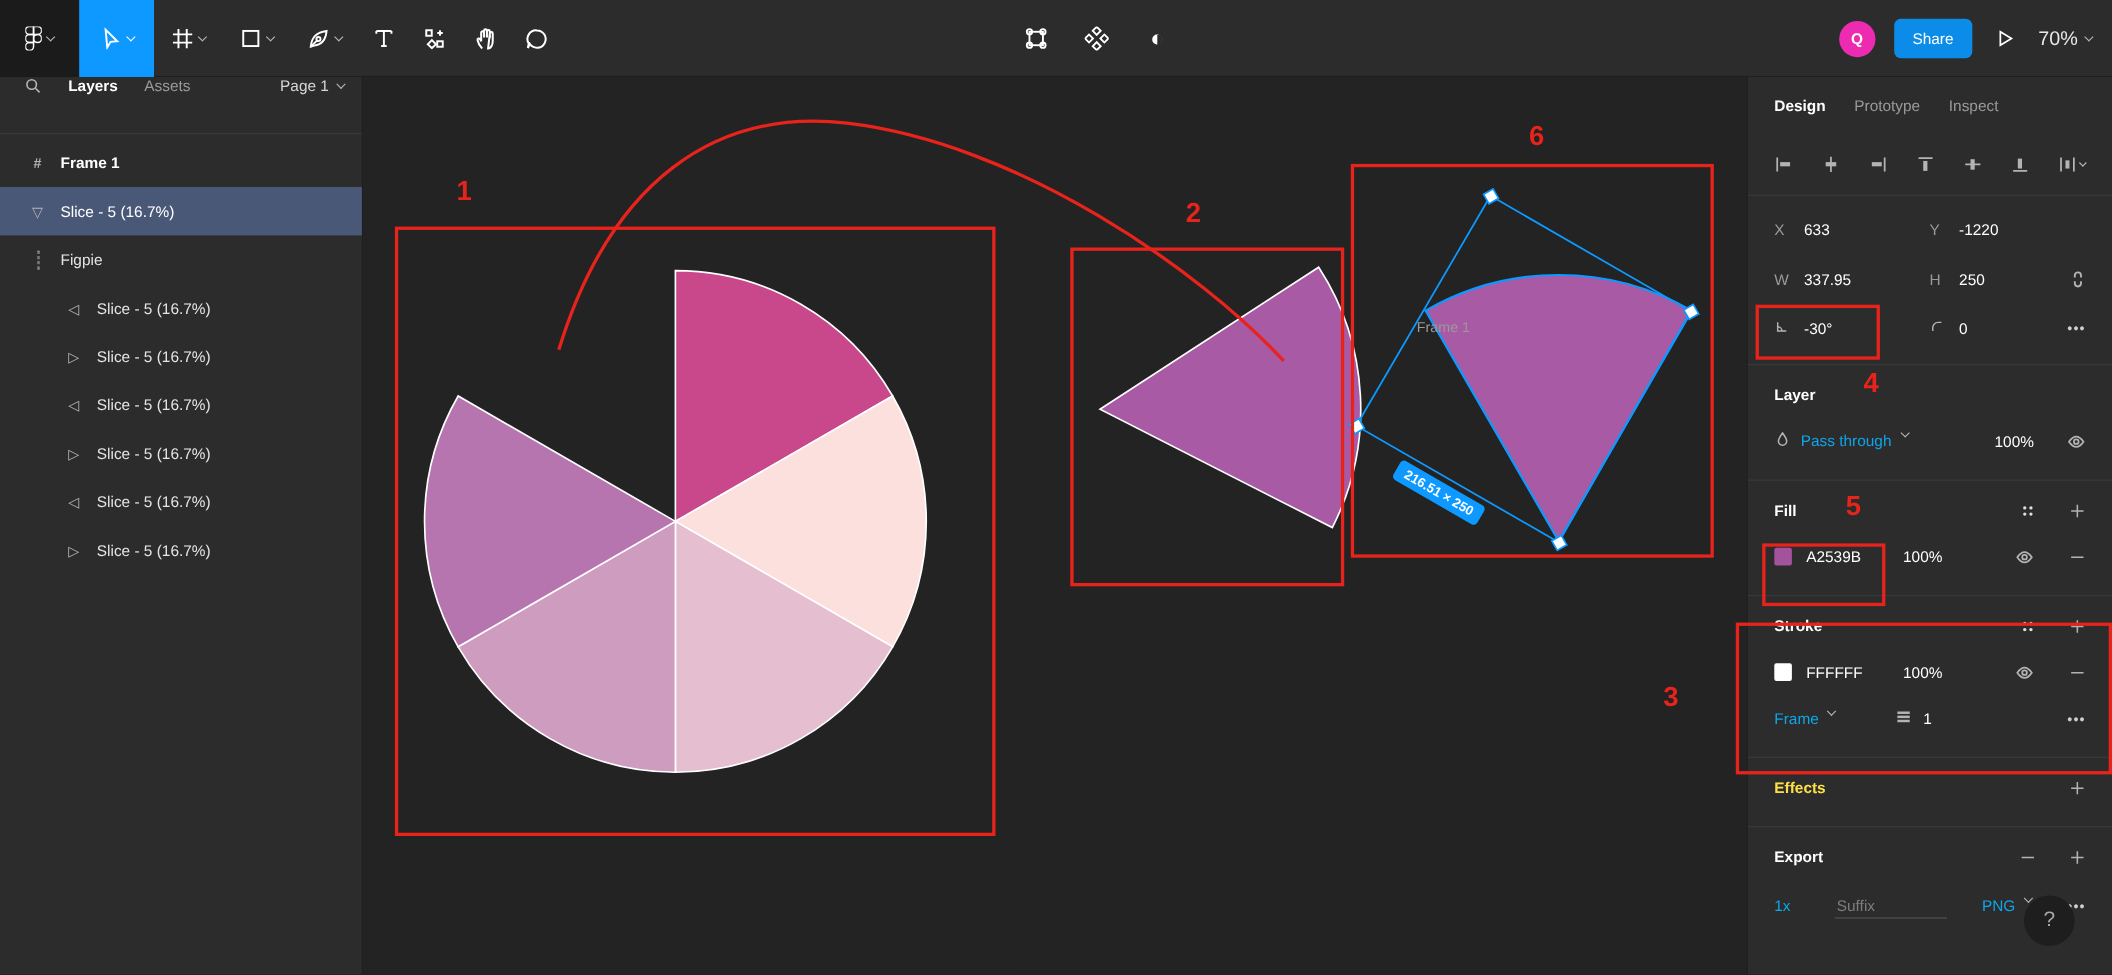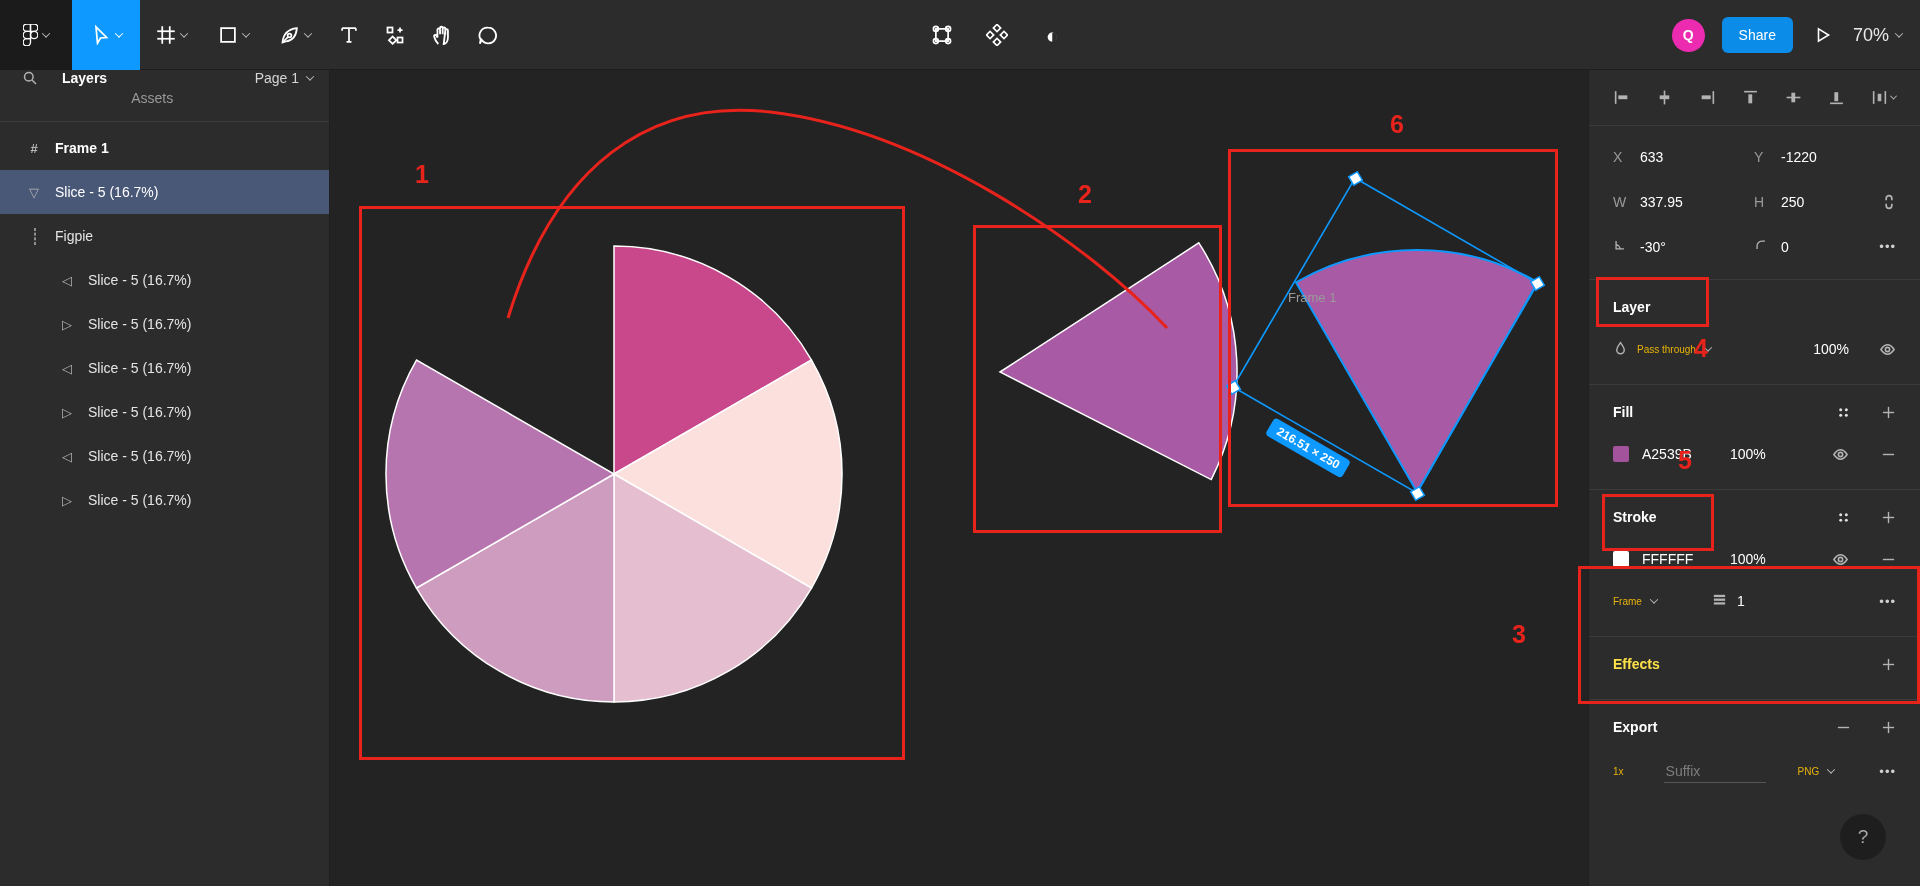--- a/index.html
+++ b/index.html
@@ -31,21 +31,21 @@
   .zoom-menu { background:none; border:none; color:#e8e8e8; font-size:18px; display:flex;
     align-items:center; gap:7px; cursor:pointer; font-family:inherit; }
 
   
   .sidebar { position:absolute; left:0; top:70px; width:330px; height:816px;
     background:#2c2c2c; border-right:1px solid #1f1f1f; }
   .side-tabs { height:52px; display:flex; align-items:flex-start; gap:24px; padding:0 16px 0 22px;
     border-bottom:1px solid #3b3b3b; }
   .side-tab { background:none; border:none; font-size:14px; cursor:pointer; font-family:inherit; }
   .side-tab.active { color:#fff; font-weight:bold; }
-  .side-tab.inactive { color:#9a9a9a;margin-top:20px; }
+  .side-tab.inactive { color:#9a9a9a; }
   .page-select { margin-left:auto; background:none; border:none; color:#d6d6d6; font-size:14px;
     display:flex; align-items:center; gap:8px; cursor:pointer; font-family:inherit; }
   .layers-list { list-style:none; padding-top:4px; }
   .layer-row { height:44px; display:flex; align-items:center; gap:12px; padding-left:25px;
     color:#e4e4e4; font-size:14px; cursor:pointer; }
   .layer-row.indent { padding-left:58px; }
   .layer-row.selected { background:#4a5878; color:#fff; }
   .layer-row.bold { font-weight:bold; color:#fff; }
   .layer-icon { width:18px; text-align:center; color:#b5b5b5; font-size:13px; flex:0 0 auto; }
   .dashed-box { width:12px; height:12px; border:1px dashed #8f8f8f; margin-left:2px; }
@@ -76,21 +76,21 @@
   .section { border-bottom:1px solid #3b3b3b; padding:0 0 14px; }
   .sec-head { height:48px; display:flex; align-items:center; padding:6px 22px 0 24px; }
   .sec-title { font-weight:bold; font-size:14px; color:#fff; }
   .sec-actions { margin-left:auto; display:flex; gap:26px; align-items:center; }
   .row { height:42px; display:flex; align-items:center; padding:0 22px 0 24px; }
   .swatch { width:16px; height:16px; border-radius:2px; margin-right:13px; flex:0 0 auto; }
   .swatch.white { background:#fff; }
   .hexval { width:88px; color:#fff; }
   .pct { width:72px; color:#fff; }
   .row-end { margin-left:auto; display:flex; gap:28px; align-items:center; }
-  .dd { background:none; border:none; color:#eab308; font-size:10px; display:flex; align-items:center;
+  .dd { background:none; border:none; color:#0ea5e9; font-size:14px; display:flex; 
     gap:9px; cursor:pointer; font-family:inherit; padding:0; }
   .weight-group { display:flex; align-items:center; gap:10px; margin-left:55px; }
   .suffix-input { background:transparent; border:none; border-bottom:1px solid #555; color:#fff;
     font-size:14px; width:102px; margin-left:40px; padding:3px 2px; font-family:inherit; }
   .suffix-input::placeholder { color:#7d7d7d; }
   .export-row { height:46px; display:flex; align-items:center; padding:0 22px 0 24px; }
   .png-dd { margin-left:32px; }
   .help-btn { position:absolute; left:1840px; top:814px; width:46px; height:46px; border-radius:50%;
     background:#1e1e1e; color:#a8a8a8; border:none; font-size:19px; cursor:pointer; z-index:60; font-family:inherit; }
 
@@ -333,20 +333,25 @@
         <rect x="898.5" y="312.5" width="10" height="10" transform="rotate(-30 903.5 317.5)"></rect>
       </g>
 
       <path fill="none" stroke="#e8231c" stroke-width="3" d="M178,248 C225,95 320,28 440,42 C595,60 760,175 837,258"></path>
     </svg>
     <div class="frame-label">Frame 1</div>
     <div class="dim-badge">216.51 × 250</div>
   </main>
 
   <aside class="inspector">
+    <div class="insp-tabs">
+      <button class="insp-tab active">Design</button>
+      <button class="insp-tab">Prototype</button>
+      <button class="insp-tab">Inspect</button>
+    </div>
 
     <div class="align-row">
       <button class="icon-btn">
         <svg width="17" height="17" viewBox="0 0 16 16">
             <g class="icg">
               <line x1="2.5" y1="2" x2="2.5" y2="14"></line>
               <rect x="5" y="6" width="8.5" height="3.6" fill="#b3b3b3" stroke="none"></rect>
             </g>
           </svg>
       </button>

